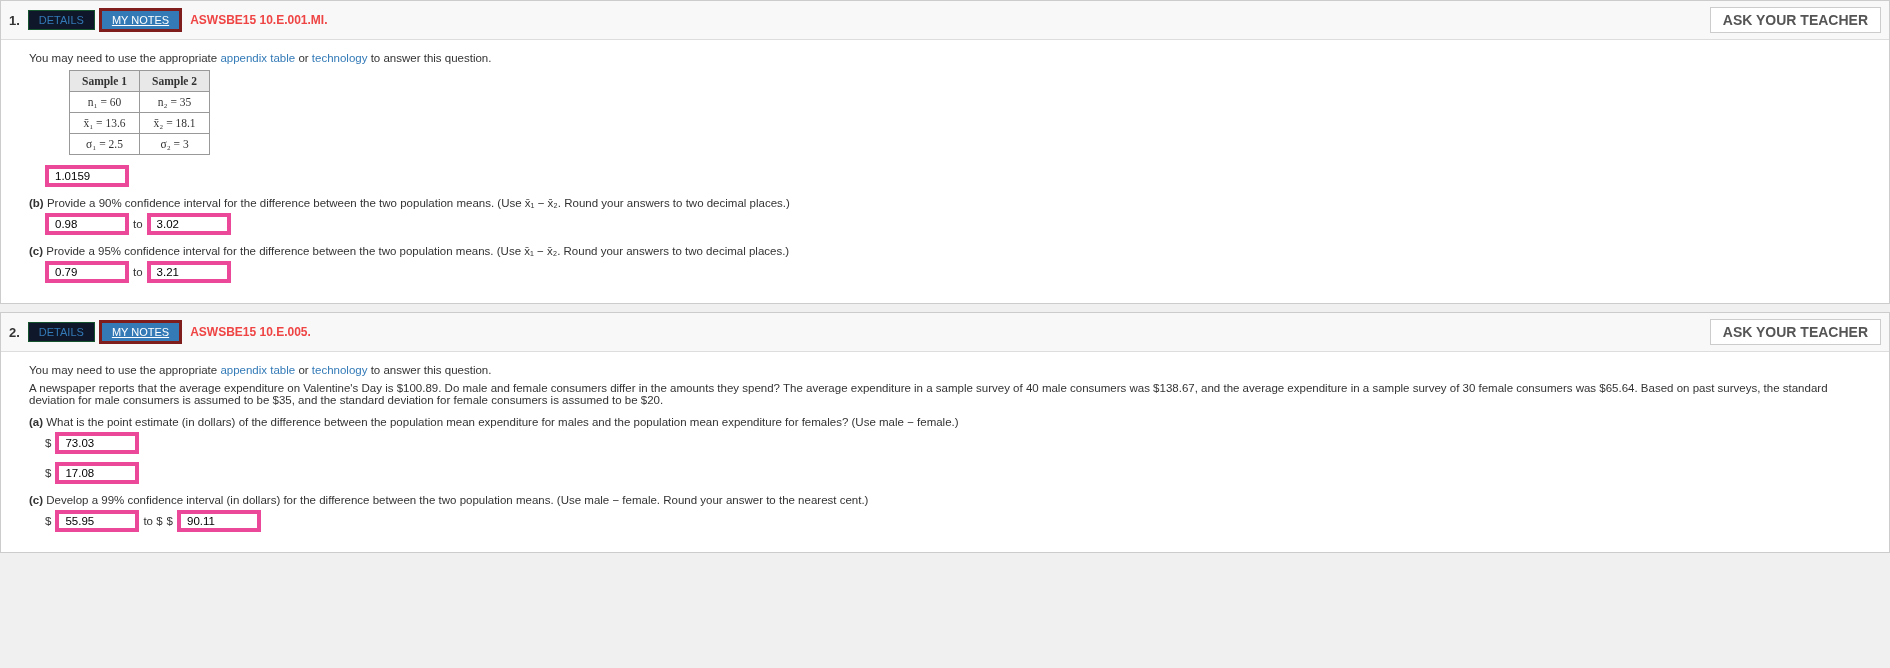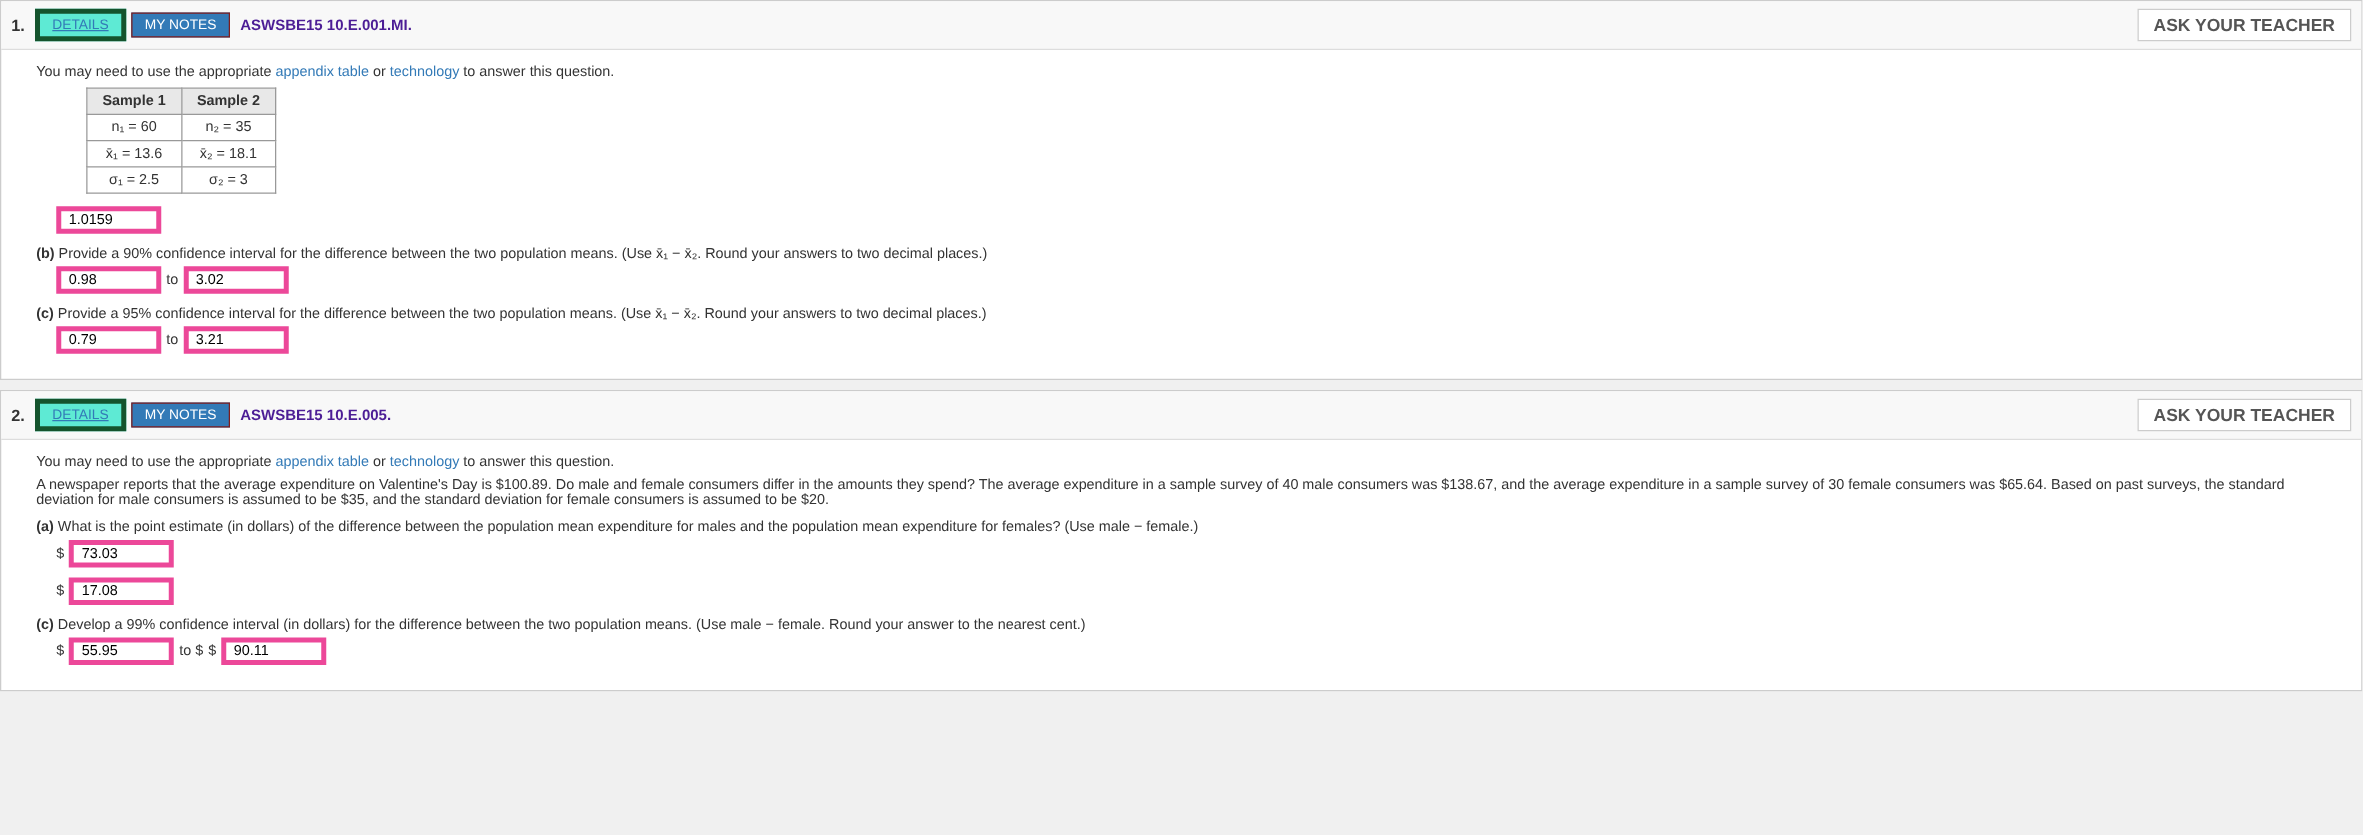--- a/index.html
+++ b/index.html
@@ -20,44 +20,44 @@
     }
     
     .question-number {
       font-weight: bold;
       font-size: 13px;
       margin-right: 8px;
       color: #333;
     }
     
     .btn-details {
-      background: #5eead4;
-      border: 4px solid #14532d;
+      background: #0f172a;
+      border: 1px solid #14532d;
       color: #337ab7;
       padding: 3px 10px;
       font-size: 11px;
       cursor: pointer;
       margin-right: 4px;
-      text-decoration: underline;
     }
     
     .btn-mynotes {
       background: #337ab7;
-      border: 1px solid #7f1d1d;
+      border: 3px solid #7f1d1d;
       color: #fff;
       padding: 3px 10px;
       font-size: 11px;
       cursor: pointer;
       margin-right: 4px;
+      text-decoration: underline;
     }
     
     .question-id {
       font-size: 12px;
       font-weight: bold;
-      color: #4c1d95;
+      color: #ef4444;
       margin-left: 4px;
     }
     
     .btn-ask-teacher {
       margin-left: auto;
       background: #fff;
       border: 1px solid #ccc;
       color: #555;
       padding: 4px 12px;
       font-size: 14px;
@@ -78,20 +78,21 @@
     
     .link-blue {
       color: #337ab7;
       text-decoration: none;
     }
     
     .data-table {
       border-collapse: collapse;
       margin: 0 0 10px 40px;
       font-size: 11.5px;
+      font-family: Liberation Serif, serif;
     }
     
     .data-table th, .data-table td {
       border: 1px solid #999;
       padding: 4px 12px;
       text-align: center;
     }
     
     .data-table th {
       background: #e8e8e8;

